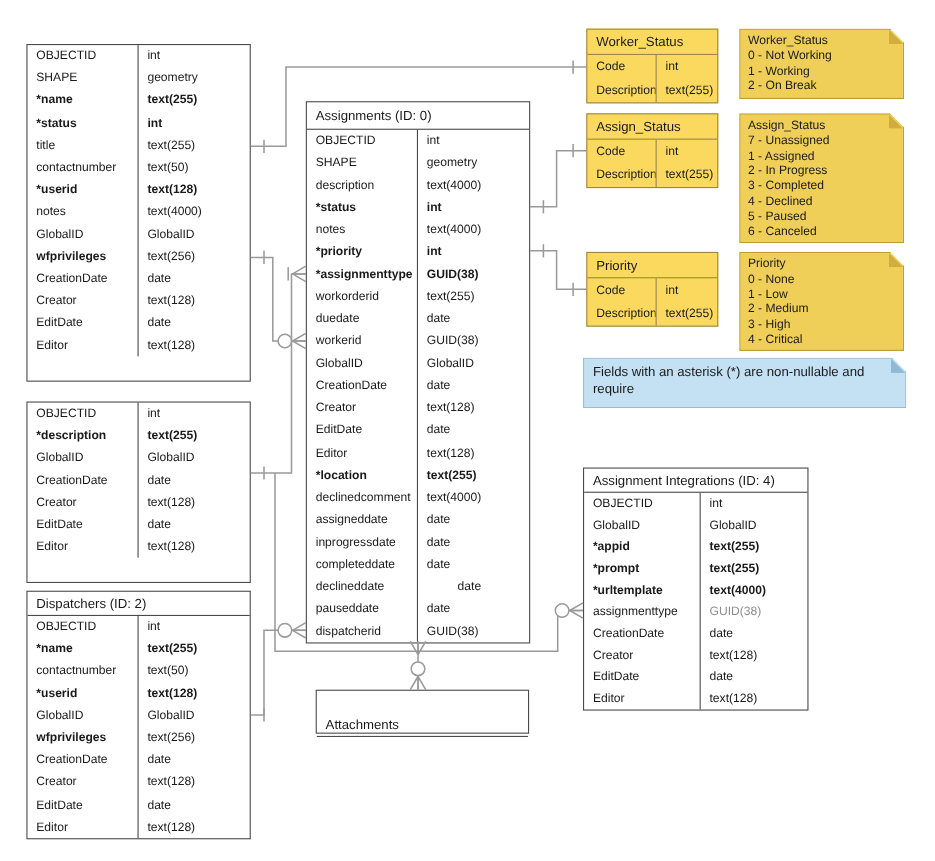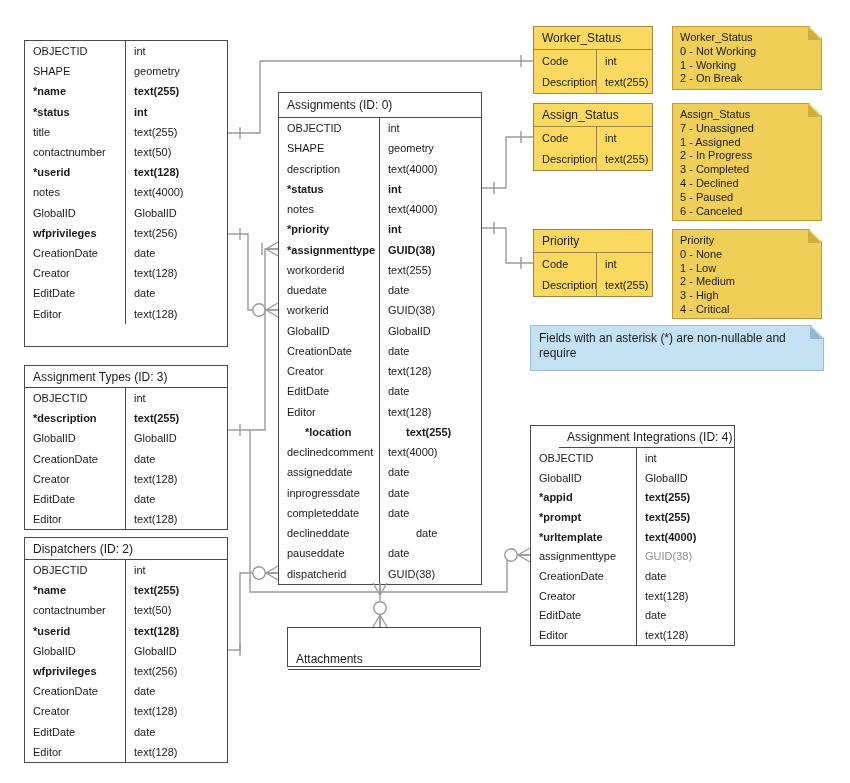--- a/index.html
+++ b/index.html
@@ -163,23 +163,20 @@
           <span class="t">date</span>
         </div>
         <div class="tr" style="height: 20.2px;">
           <span class="f" style="width: 100px;">Editor</span>
           <span class="t">text(128)</span>
         </div>
         <div class="vline" style="left: 100px;"></div>
       </div>
     </div>
     <div class="etable plain" style="left: 24px; top: 365px; width: 204px; height: 165.4px;">
-      <div class="th" style="height: 22px;">
-        <span>Assignment Types (ID: 3)</span>
-      </div>
       <div class="tbody" style="height: 141.4px;">
         <div class="tr" style="height: 20.2px;">
           <span class="f" style="width: 100px;">OBJECTID</span>
           <span class="t">int</span>
         </div>
         <div class="tr bold-all" style="height: 20.2px;">
           <span class="f" style="width: 100px;">*description</span>
           <span class="t">text(255)</span>
         </div>
         <div class="tr" style="height: 20.2px;">
@@ -311,21 +308,21 @@
           <span class="t">text(128)</span>
         </div>
         <div class="tr" style="height: 20.26px;">
           <span class="f" style="width: 100px;">EditDate</span>
           <span class="t">date</span>
         </div>
         <div class="tr" style="height: 20.26px;">
           <span class="f" style="width: 100px;">Editor</span>
           <span class="t">text(128)</span>
         </div>
-        <div class="tr bold-all" style="height: 20.26px; margin-left: 18px;">
+        <div class="tr bold-all" style="height: 20.26px;">
           <span class="f" style="width: 100px;">*location</span>
           <span class="t">text(255)</span>
         </div>
         <div class="tr" style="height: 20.26px;">
           <span class="f" style="width: 100px;">declinedcomment</span>
           <span class="t">text(4000)</span>
         </div>
         <div class="tr" style="height: 20.26px;">
           <span class="f" style="width: 100px;">assigneddate</span>
           <span class="t">date</span>
@@ -401,21 +398,21 @@
           <span class="t">int</span>
         </div>
         <div class="tr" style="height: 21.5px;">
           <span class="f" style="width: 62px;">Description</span>
           <span class="t">text(255)</span>
         </div>
         <div class="vline" style="left: 62px;"></div>
       </div>
     </div>
     <div class="etable plain" style="left: 530px; top: 425px; width: 205px; height: 221px;">
-      <div class="th" style="height: 22px; margin-left: 28px;">
+      <div class="th" style="height: 22px;">
         <span>Assignment Integrations (ID: 4)</span>
       </div>
       <div class="tbody" style="height: 197px;">
         <div class="tr" style="height: 19.7px;">
           <span class="f" style="width: 105px;">OBJECTID</span>
           <span class="t">int</span>
         </div>
         <div class="tr" style="height: 19.7px;">
           <span class="f" style="width: 105px;">GlobalID</span>
           <span class="t">GlobalID</span>

